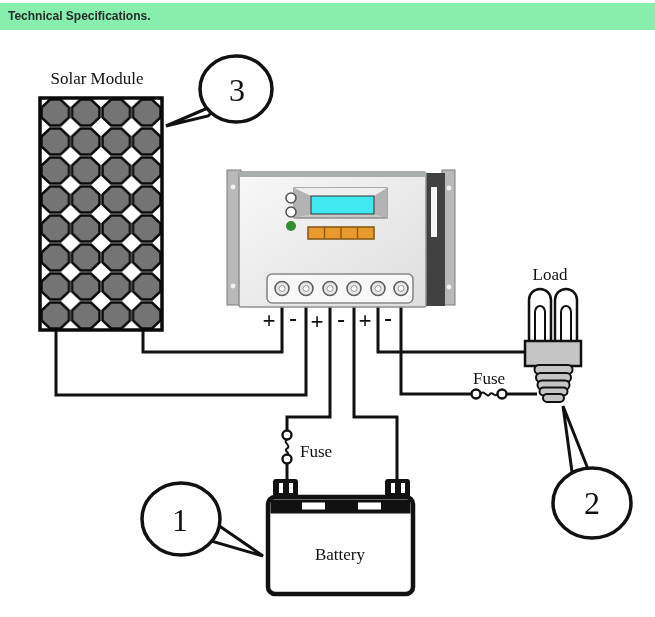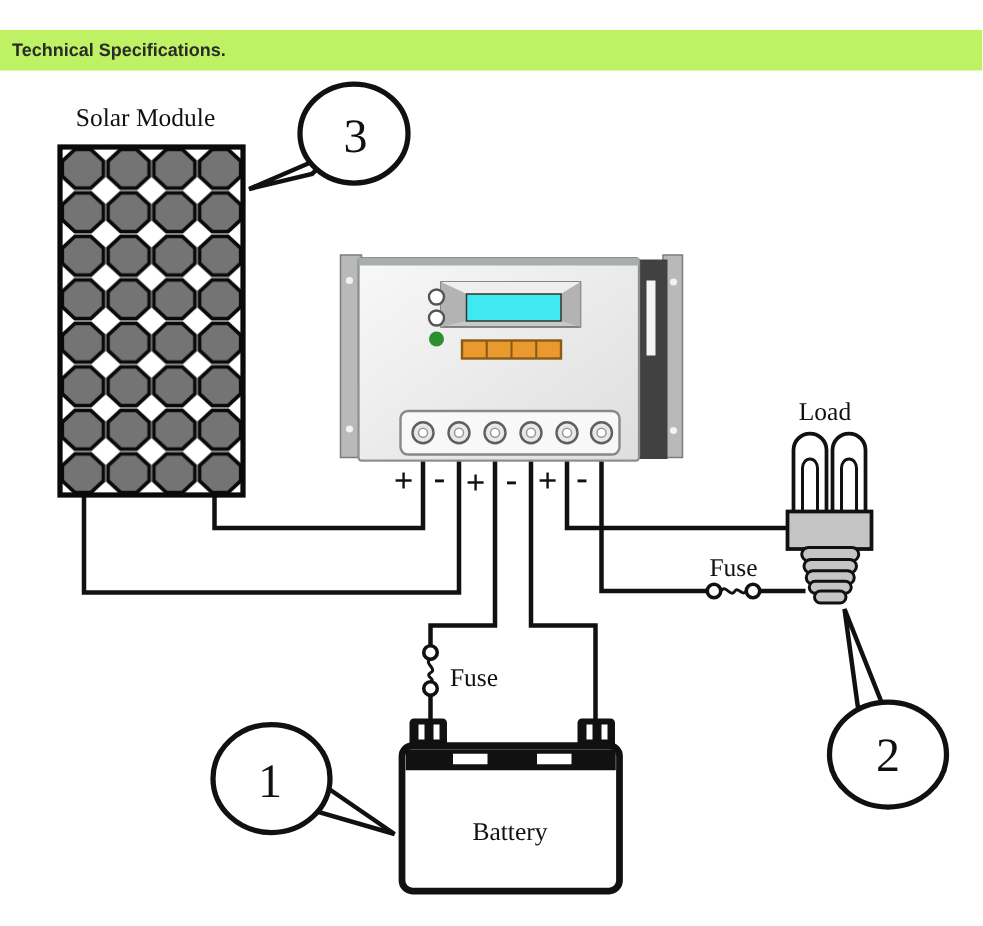--- a/index.html
+++ b/index.html
@@ -1,22 +1,22 @@
 <!DOCTYPE html>
 <html><head>
 <meta charset="utf-8">
 <style>
   html,body{margin:0;padding:0;}
   body{
     width:655px;height:617px;position:relative;background:#ffffff;
     font-family:"Liberation Sans",sans-serif;overflow:hidden;
   }
   .header-bar{
-    position:absolute;top:20px;left:0;width:647px;height:27px;
-    background:#bef264;color:#2b2b2b;
+    position:absolute;top:3px;left:0;width:647px;height:27px;
+    background:#86efac;color:#2b2b2b;
     font:bold 12px "Liberation Sans",sans-serif;
     line-height:27px;padding-left:8px;
   }
   .diagram-svg{position:absolute;top:0;left:0;}
   text{font-family:"Liberation Serif",serif;fill:#111;}
   .lbl{font-size:17px;}
   .callout-num{font-size:32px;}
   .pol{font-size:23px;font-weight:bold;}
 </style>
 </head>

